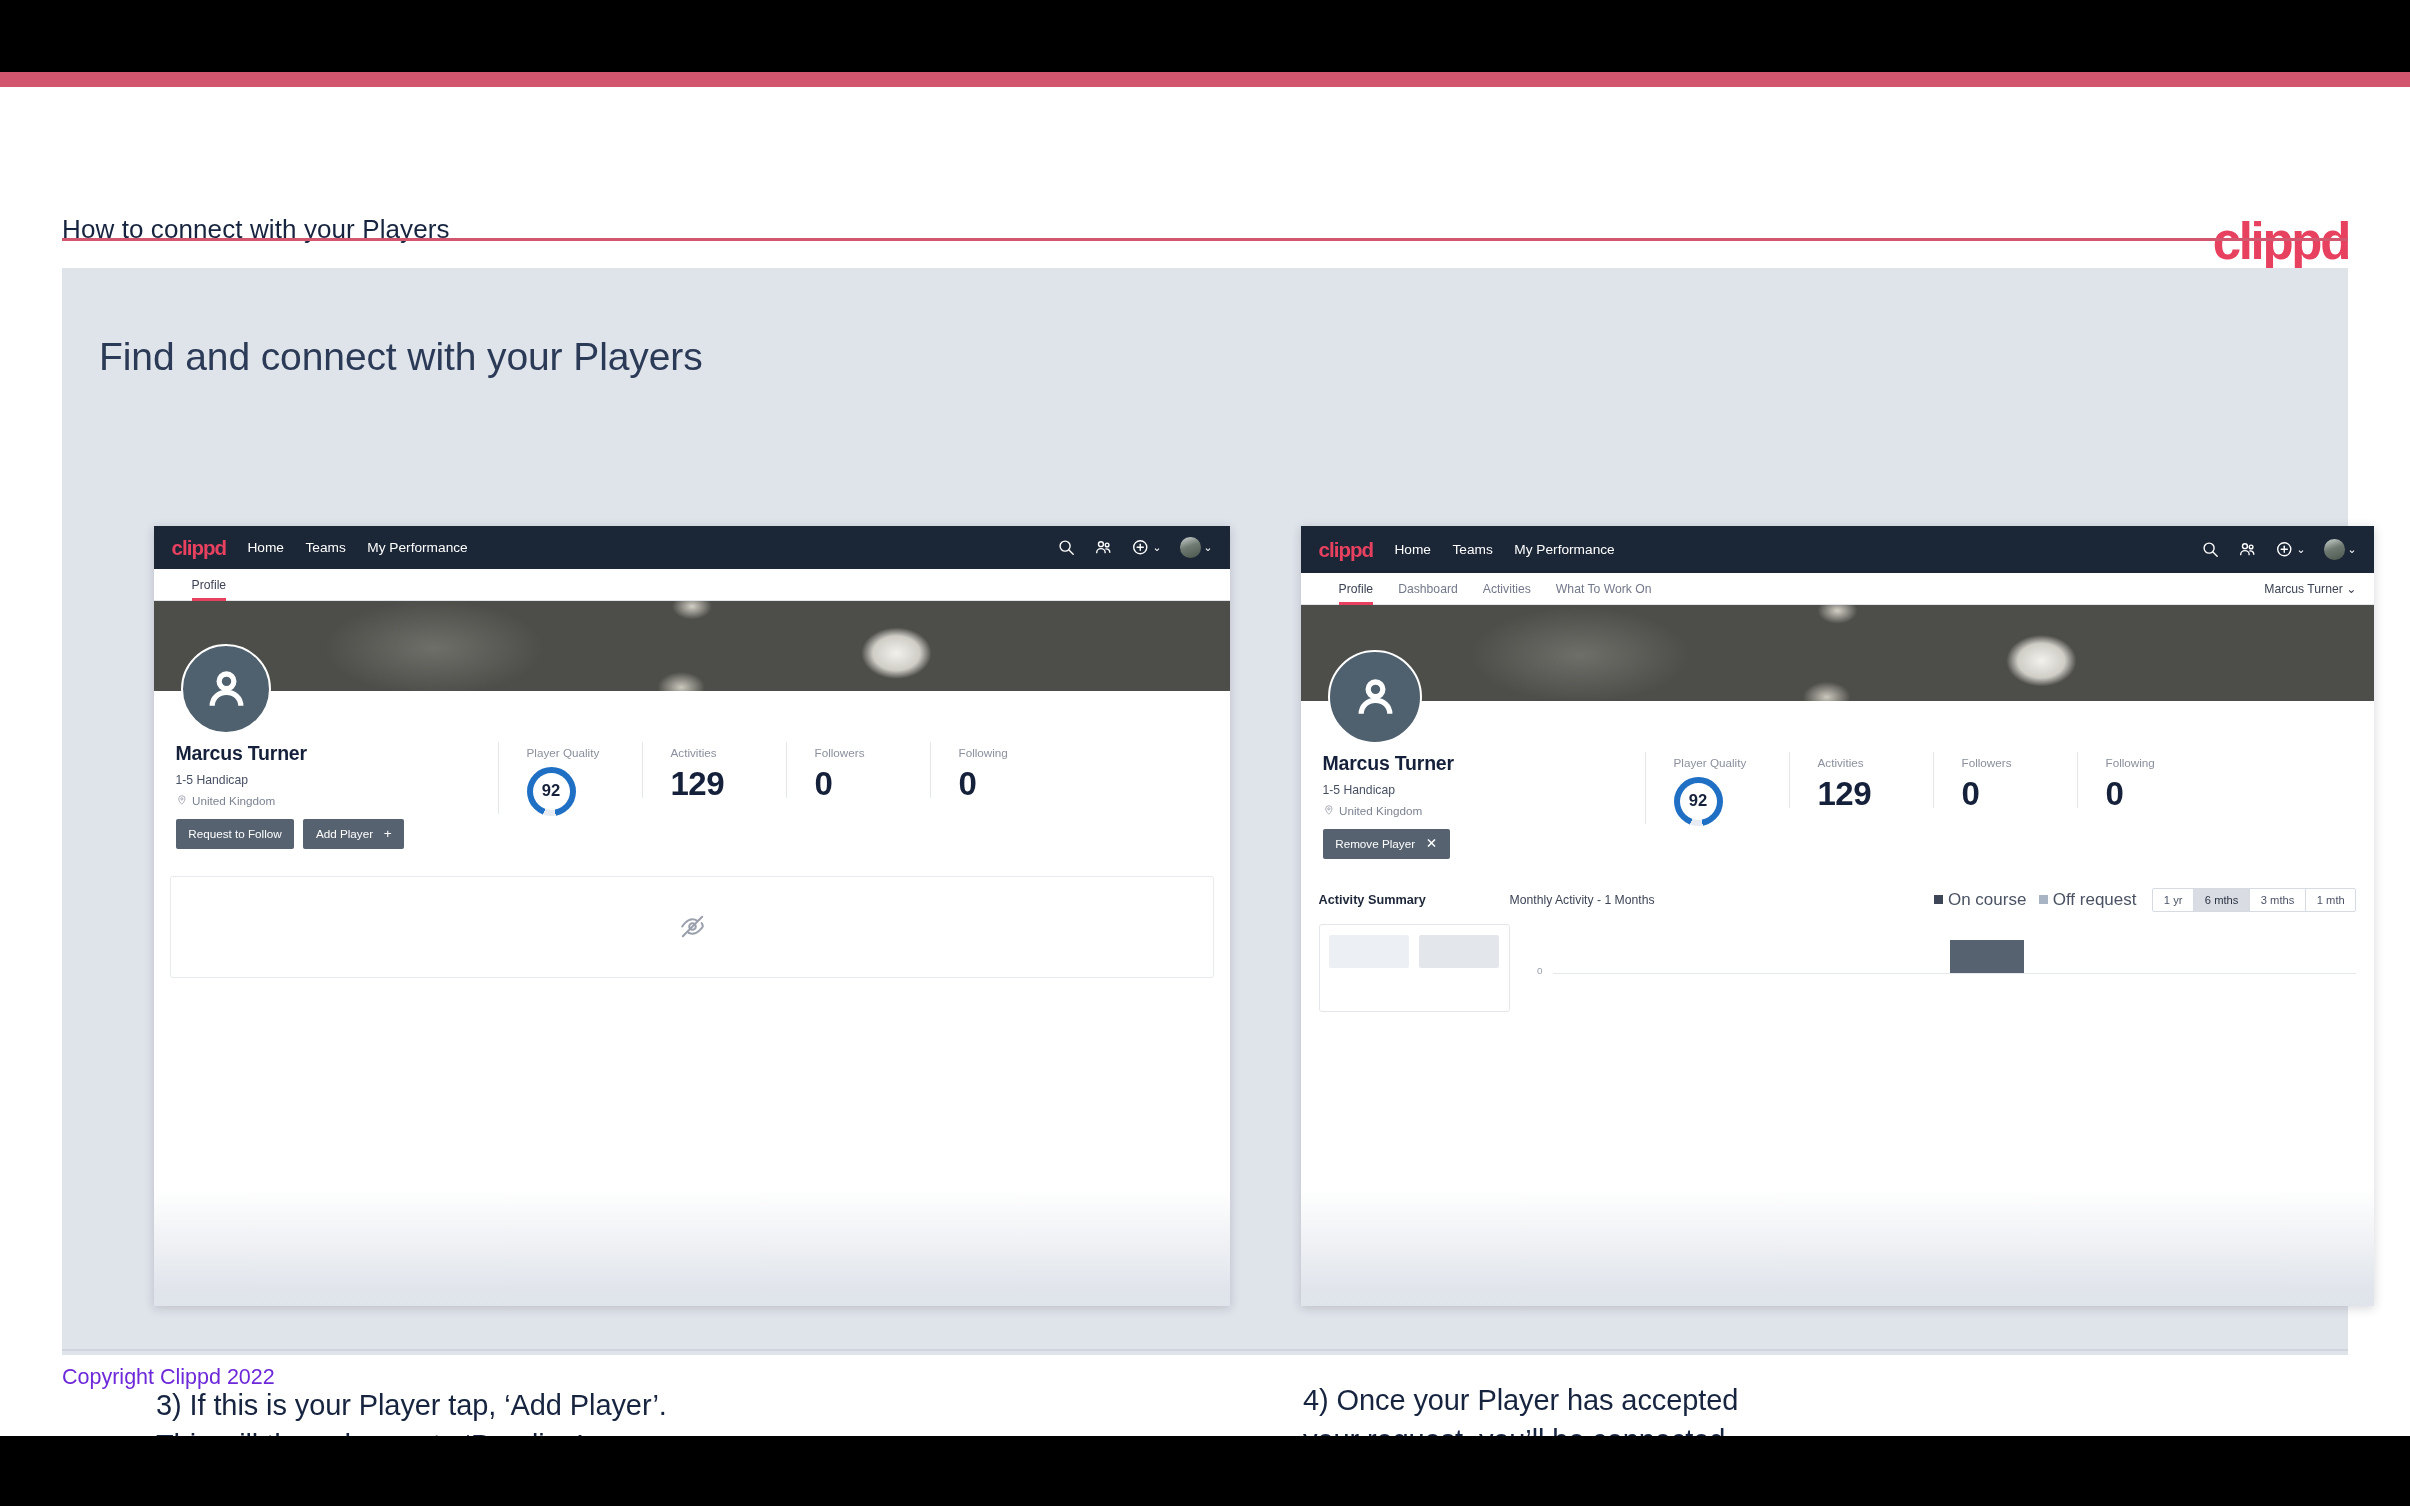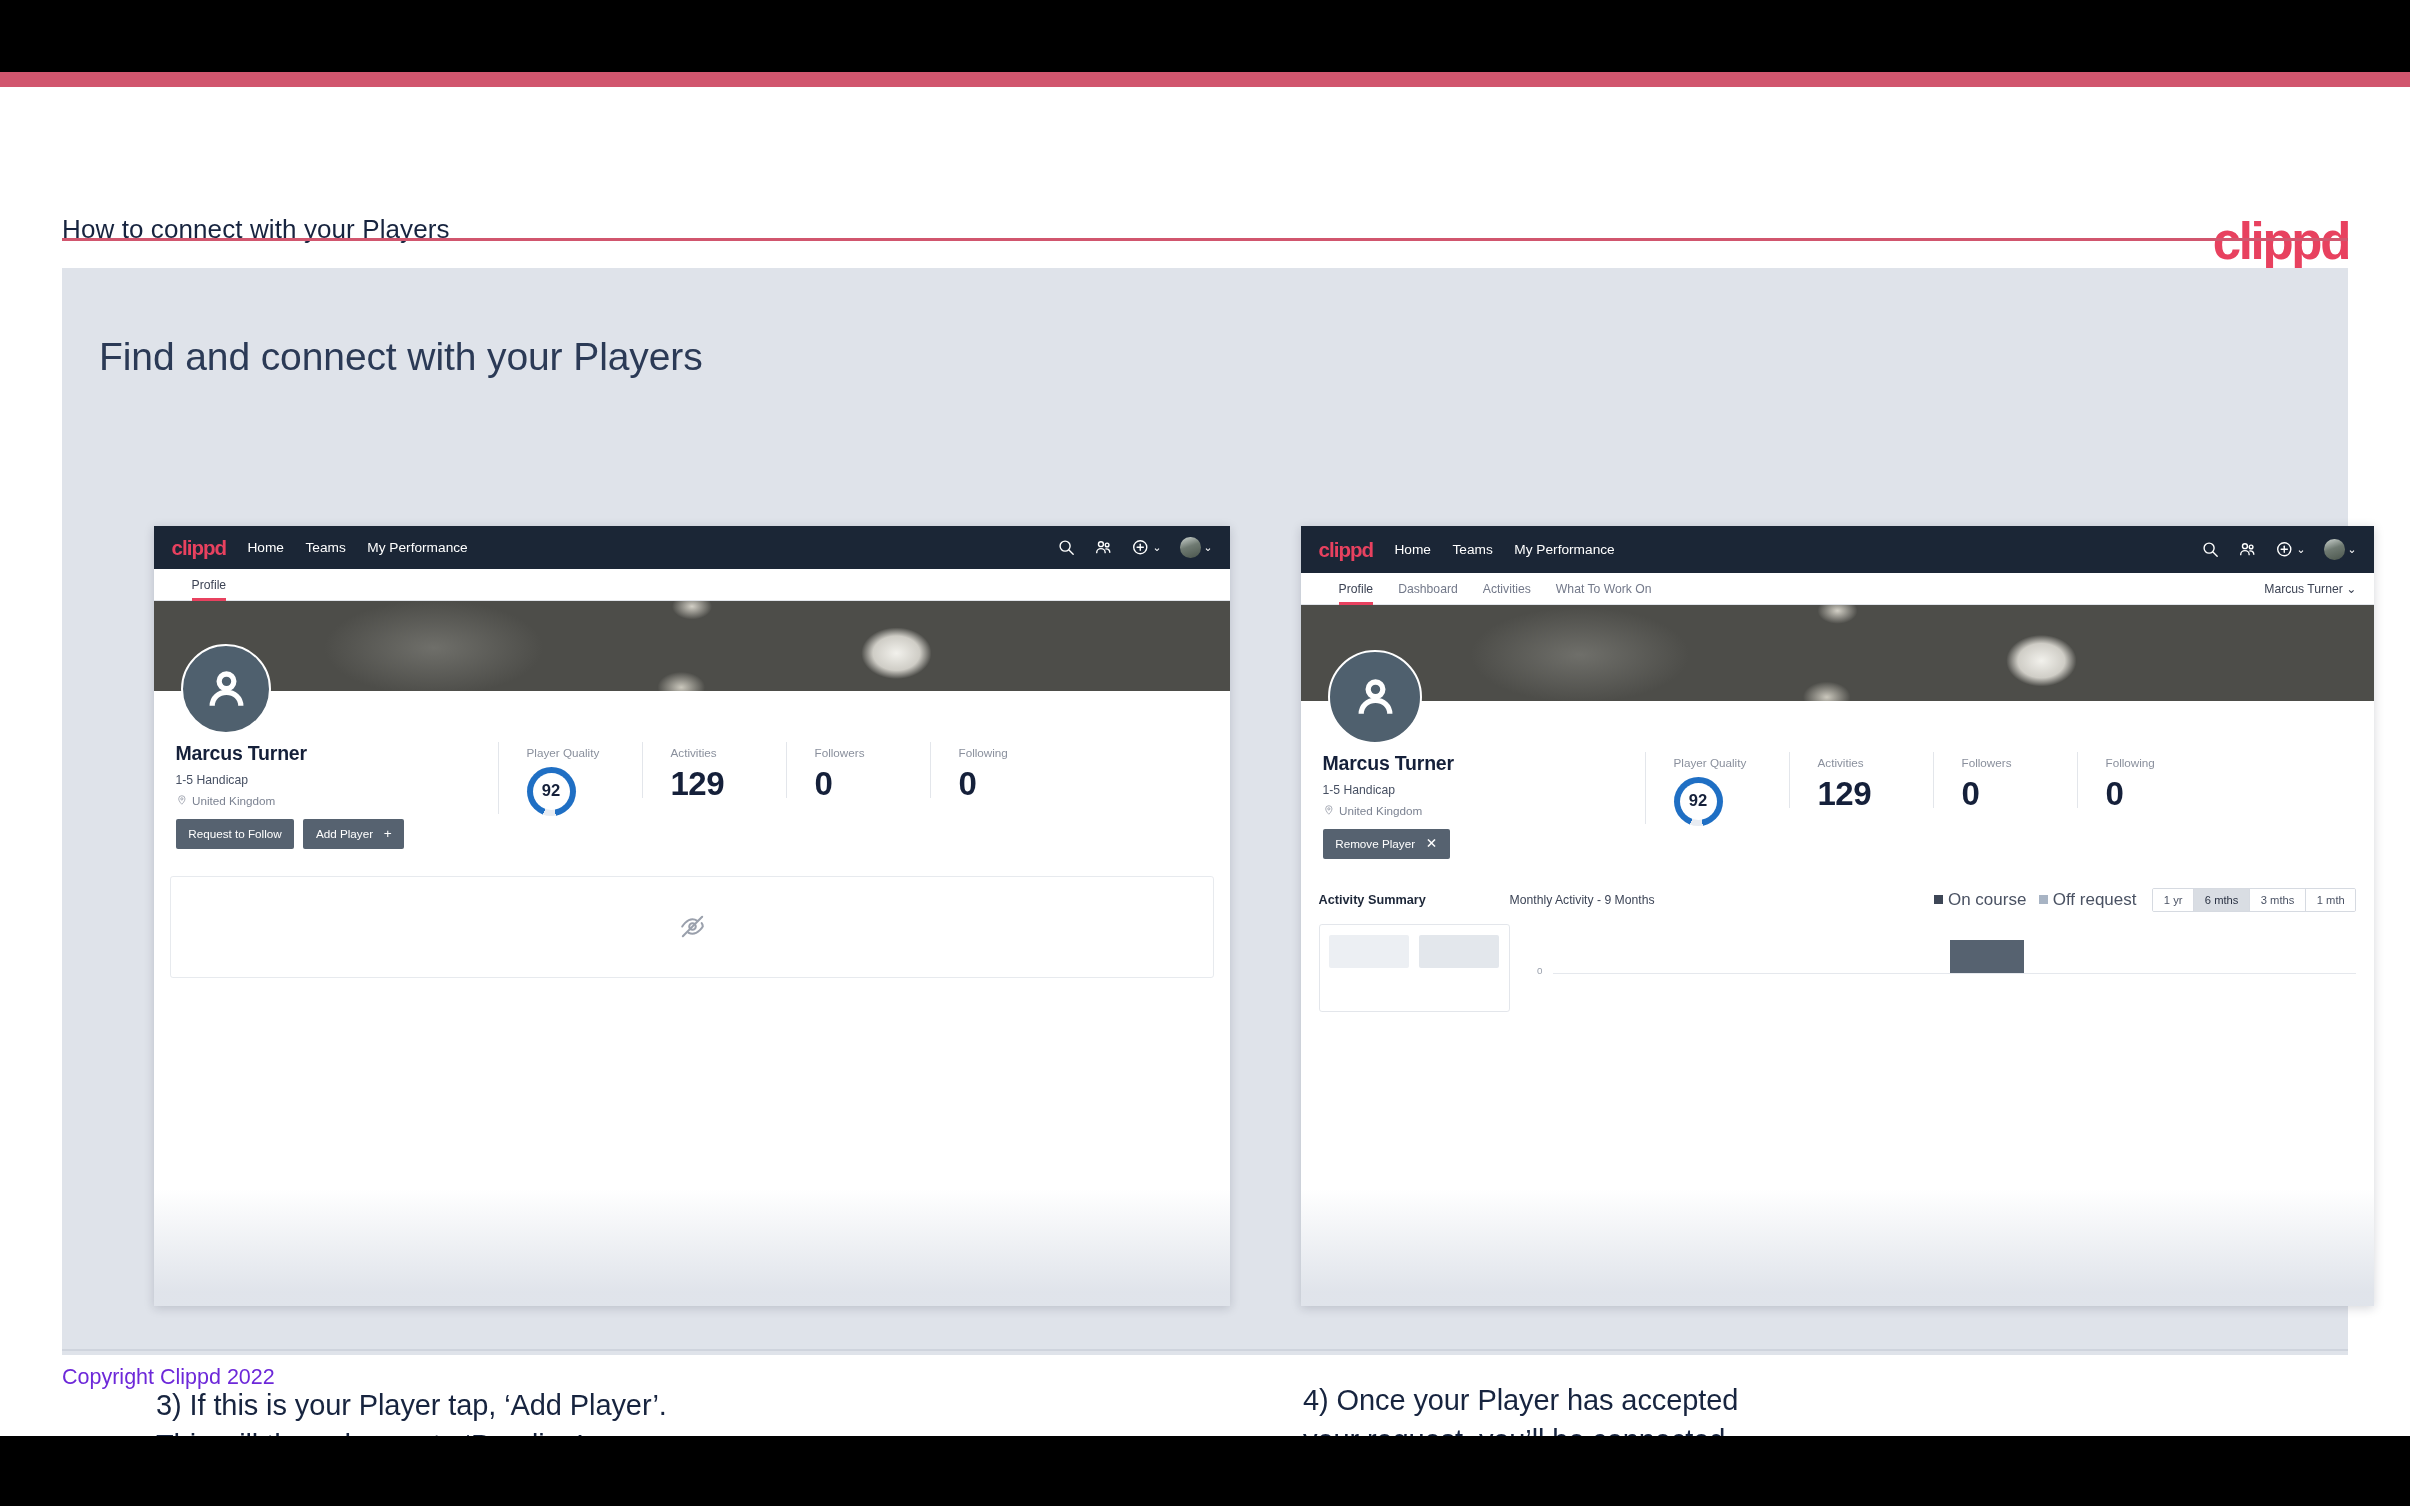--- a/index.html
+++ b/index.html
@@ -438,21 +438,21 @@
               <div class="stat-label">Following</div>
               <div class="stat-value">0</div>
             </div>
           </div>
         </div>
       </div>
 
       <div class="act-wrap">
         <div class="act-head">
           <div class="act-title">Activity Summary</div>
-          <div class="act-sub">Monthly Activity - 9 Months</div>
+          <div class="act-sub">Monthly Activity - 1 Months</div>
           <div class="act-right">
             <div class="legend">
               <div class="lg-item">
                 <span class="sw" style="background:#3d4656"></span>
                 <span>On course</span>
               </div>
               <div class="lg-item">
                 <span class="sw" style="background:#a8b4c4"></span>
                 <span>Off request</span>
               </div>

